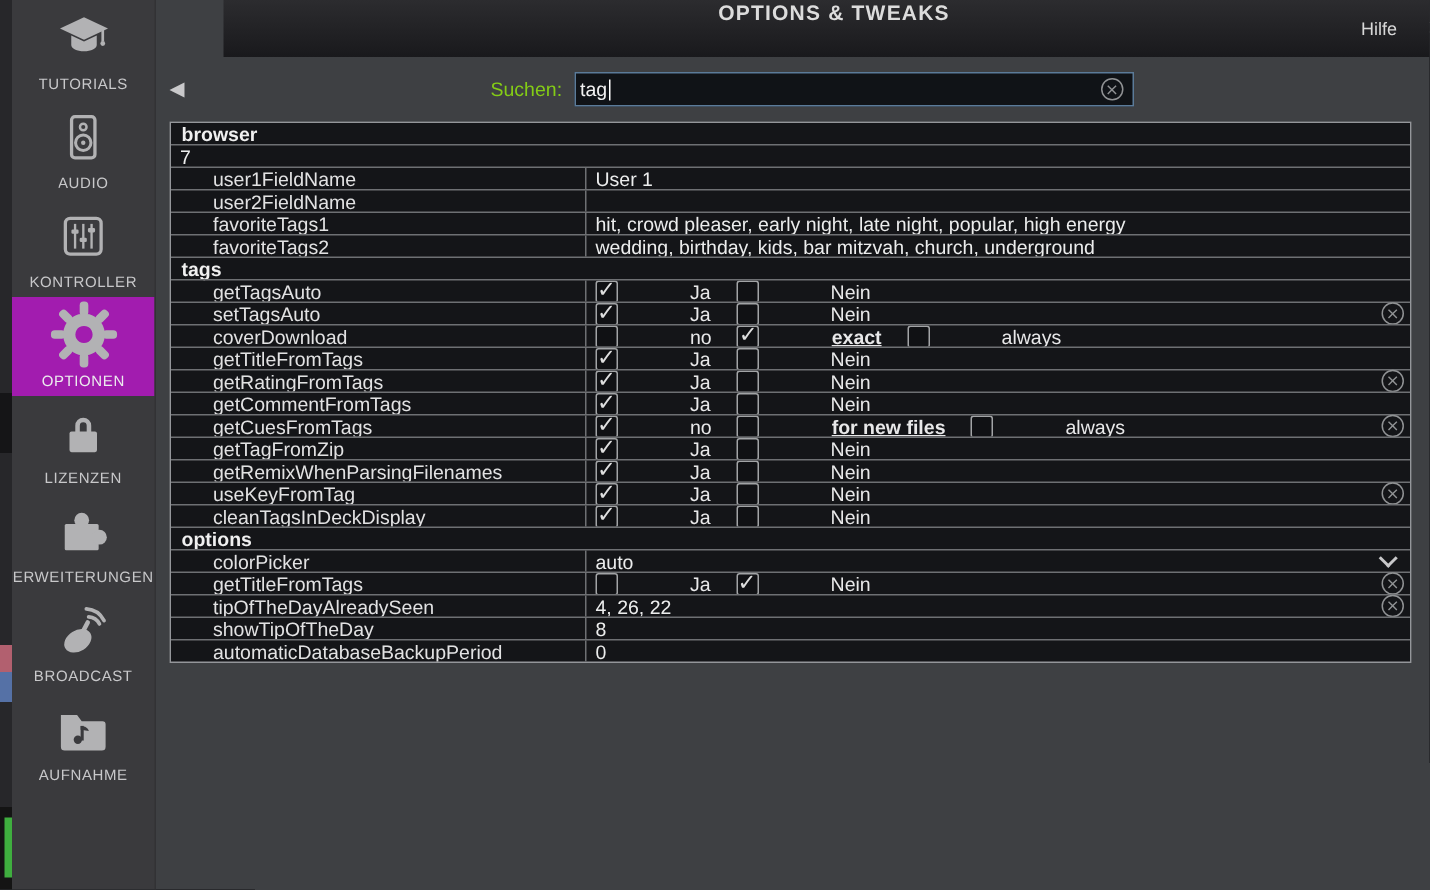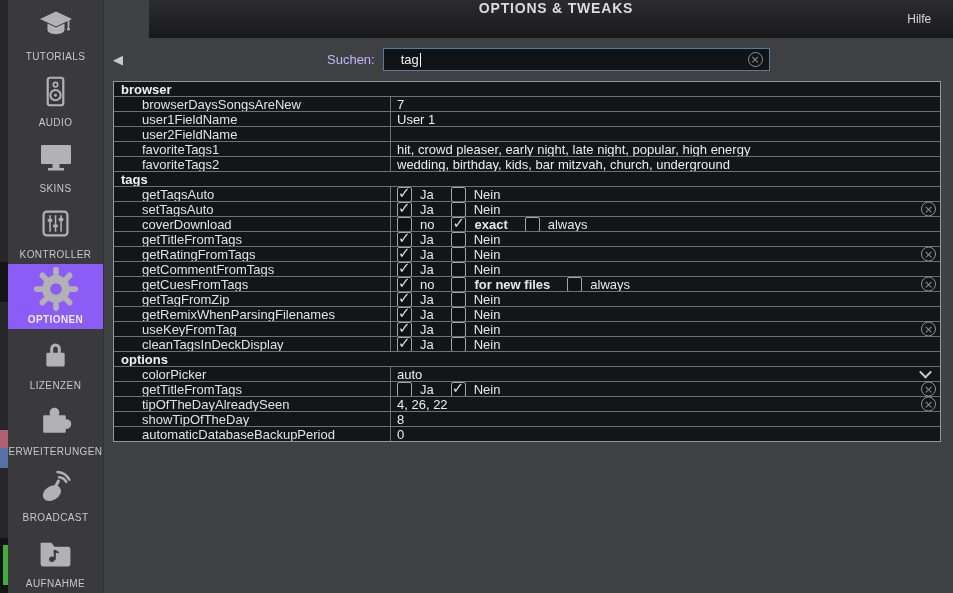--- a/index.html
+++ b/index.html
@@ -15,41 +15,41 @@
   .a1{top:262px;height:40px;background:#151517;}
   .a2{top:430px;height:18px;background:#b2606f;}
   .a3{top:448px;height:20px;background:#5571a6;}
   .a4{top:538px;height:55px;background:#141414;}
   .a5{top:545px;left:3px!important;width:2px;height:40px;background:#3fae3f;}
   
   .sidebar{position:absolute;left:8px;top:0;width:95px;height:593px;background:#3a3a3d;
     border-right:1px solid #323235;display:flex;flex-direction:column;overflow:hidden;}
   .sb-item{height:65.9px;flex:0 0 65.9px;display:flex;flex-direction:column;align-items:center;
     justify-content:flex-end;padding-bottom:4px;box-sizing:border-box;cursor:pointer;}
-  .sb-item.selected{background:#8b5cf6;font-weight:bold;}
+  .sb-item.selected{background:#a21caf;}
   .sb-icon{flex:1;display:flex;align-items:center;justify-content:center;color:#b2b2b4;}
   .sb-icon svg{fill:currentColor;}
   .sb-label{font-size:10px;letter-spacing:.4px;color:#c8c8ca;white-space:nowrap;overflow:hidden;
     max-width:95px;}
   .sb-item.selected .sb-label{color:#ececee;}
   
   .titlebar{position:absolute;left:113px;top:0;width:828px;height:38px;
     background:linear-gradient(#2c2c2f,#19191c);display:flex;margin-left:36px;}
   .tb-spacer{flex:1;}
   .tb-title{font-size:14px;font-weight:bold;letter-spacing:.8px;color:#dcdcdc;}
   .tb-right{flex:1;display:flex;align-items:center;justify-content:flex-end;gap:20px;padding-right:14px;}
   .tb-help{font-size:12px;color:#d8d8d8;cursor:pointer;}
   .tb-close{font-size:14px;color:#d8d8d8;cursor:pointer;font-family:"DejaVu Sans",sans-serif;}
   
   .search-row{position:absolute;left:113px;top:38px;width:828px;height:43px;display:flex;align-items:center;}
   .back-arrow{width:18px;color:#c9c9cb;font-size:13px;cursor:pointer;font-family:"DejaVu Sans",sans-serif;}
-  .search-label{margin-left:196px;font-size:13px;color:#c4b5fd;}
+  .search-label{margin-left:196px;font-size:13px;color:#84cc16;}
   .search-input{margin-left:8px;width:368px;height:21px;background:#101317;
     border:1px solid var(--accent-border,#5b7b99);position:relative;display:flex;align-items:center;
-    padding-left:17px;box-sizing:content-box;cursor:text;}
+    padding-left:3px;box-sizing:content-box;cursor:text;}
   .search-text{font-size:13px;color:#f2f2f2;}
   .caret{display:inline-block;width:1px;height:14px;background:#ffffff;margin-left:1px;}
   .circle-x{width:15px;height:15px;border:1px solid #909294;border-radius:50%;color:#909294;
     font-size:11px;line-height:14px;text-align:center;box-sizing:border-box;cursor:pointer;
     font-family:"DejaVu Sans",sans-serif;}
   .search-clear{position:absolute;right:6px;top:2.5px;}
   
   .options-table{position:absolute;left:113px;top:81px;width:828px;height:361px;
     border:1px solid #94969a;background:#141518;display:flex;flex-direction:column;box-sizing:border-box;justify-content:space-between;}
   .trow{flex:1;display:flex;align-items:stretch;border-top:1px solid #6e7073;position:relative;min-height:0;}
@@ -58,22 +58,22 @@
     color:#f0f0f0;}
   .cell-name{width:277px;flex:0 0 277px;display:flex;align-items:center;padding-left:28px;
     box-sizing:border-box;border-right:1px solid #6e7073;font-size:13px;color:#e2e2e3;
     white-space:nowrap;overflow:hidden;}
   .cell-value{flex:1;display:flex;align-items:center;padding-left:6px;min-width:0;overflow:hidden;}
   .val{font-size:13px;color:#eceded;white-space:nowrap;}
   .cb{width:13px;height:13px;flex:0 0 13px;border:1px solid #a2a4a6;border-radius:2px;background:#101114;
     position:relative;margin-right:8px;cursor:pointer;}
   .cb.checked::after{content:"✓";position:absolute;left:0px;top:-4px;font-size:15px;font-weight:bold;
     color:#dedede;font-family:"DejaVu Sans",sans-serif;}
-  .opt-label{font-size:13px;color:#e8e8e9;margin-right:17px;white-space:nowrap;}
-  .opt-label.bold{font-weight:bold;}
+  .opt-label{font-size:13px;color:#e8e8e9;margin-right:17px;white-space:nowrap;margin-left:40px;}
+  .opt-label.bold{font-weight:bold;text-decoration:underline;}
   .reset{position:absolute;right:4px;top:50%;transform:translateY(-50%);}
   .chevron{position:absolute;right:10px;top:50%;width:7px;height:7px;border-right:2px solid #c8c8ca;
     border-bottom:2px solid #c8c8ca;transform:translateY(-70%) rotate(45deg);cursor:pointer;}
 </style>
 </head>
 <body>
 
 <div class="left-strip">
   <div class="art a1"></div>
   <div class="art a2"></div>
@@ -97,30 +97,20 @@
     <div class="sb-item">
       <span class="sb-icon">
         <svg viewBox="0 0 36 36" width="33" height="33">
           <rect x="9.5" y="3" width="17" height="30" rx="2.5" fill="none" stroke="currentColor" stroke-width="2.4"></rect>
           <circle cx="18" cy="10.5" r="2.4" fill="none" stroke="currentColor" stroke-width="1.8"></circle>
           <circle cx="18" cy="22" r="5.6" fill="none" stroke="currentColor" stroke-width="2.2"></circle>
           <circle cx="18" cy="22" r="1.6"></circle>
         </svg>
       </span>
       <span class="sb-label">AUDIO</span>
-    </div>
-    <div class="sb-item">
-      <span class="sb-icon">
-        <svg viewBox="0 0 36 36" width="36" height="36">
-          <rect x="3" y="6" width="30" height="19" rx="1"></rect>
-          <rect x="14.5" y="25" width="7" height="4"></rect>
-          <rect x="10" y="29" width="16" height="2.5"></rect>
-        </svg>
-      </span>
-      <span class="sb-label">SKINS</span>
     </div>
     <div class="sb-item">
       <span class="sb-icon">
         <svg viewBox="0 0 36 36" width="33" height="33">
           <rect x="5" y="5" width="26" height="26" rx="3.5" fill="none" stroke="currentColor" stroke-width="2.4"></rect>
           <rect x="11.2" y="9" width="1.7" height="18"></rect>
           <rect x="17.2" y="9" width="1.7" height="18"></rect>
           <rect x="23.2" y="9" width="1.7" height="18"></rect>
           <rect x="9.4" y="13" width="5.2" height="3.2" rx="1"></rect>
           <rect x="15.4" y="19" width="5.2" height="3.2" rx="1"></rect>
@@ -217,21 +207,20 @@
     <span class="caret"></span>
     <span class="circle-x search-clear">×</span>
   </div>
 </div>
 
 <div class="options-table">
     <div class="trow">
       <div class="cell-header">browser</div>
     </div>
     <div class="trow">
-      <div class="cell-name">browserDaysSongsAreNew</div>
       <div class="cell-value">
         <span class="val">7</span>
       </div>
     </div>
     <div class="trow">
       <div class="cell-name">user1FieldName</div>
       <div class="cell-value">
         <span class="val">User 1</span>
       </div>
     </div>

